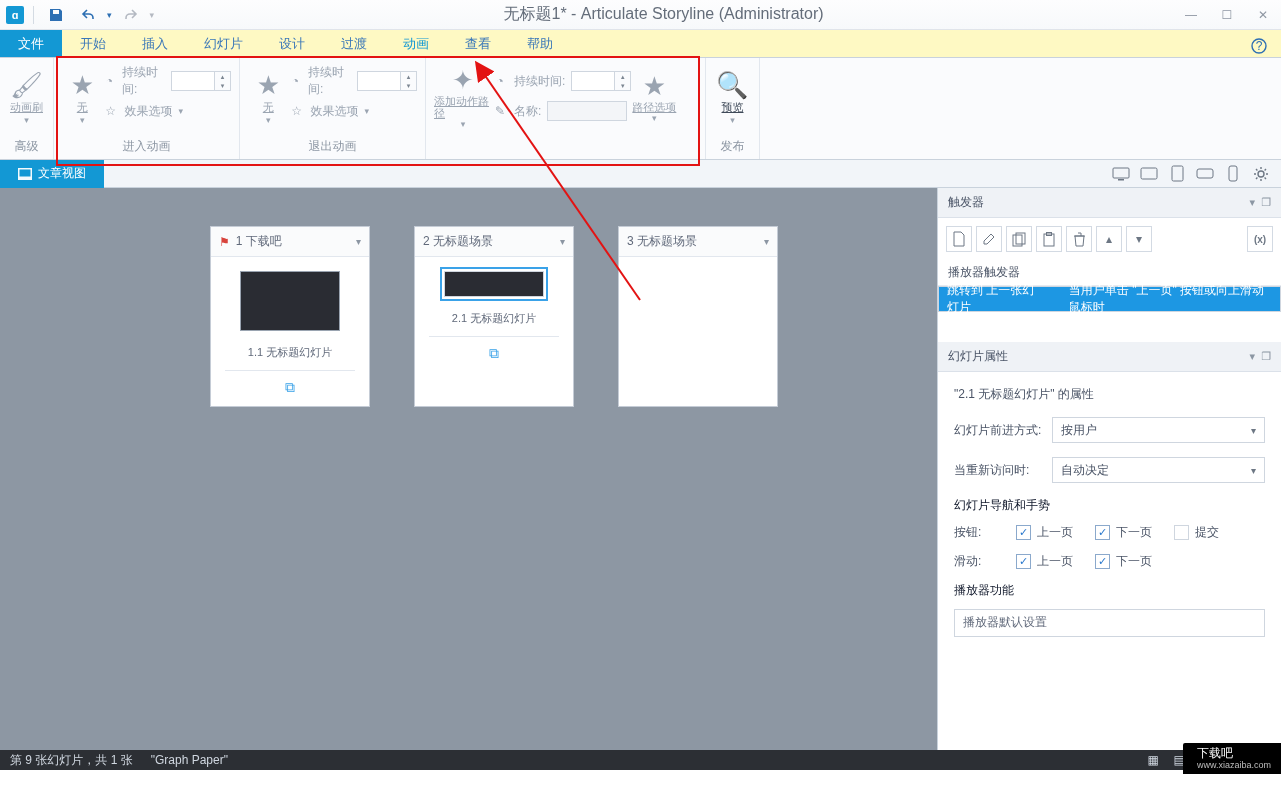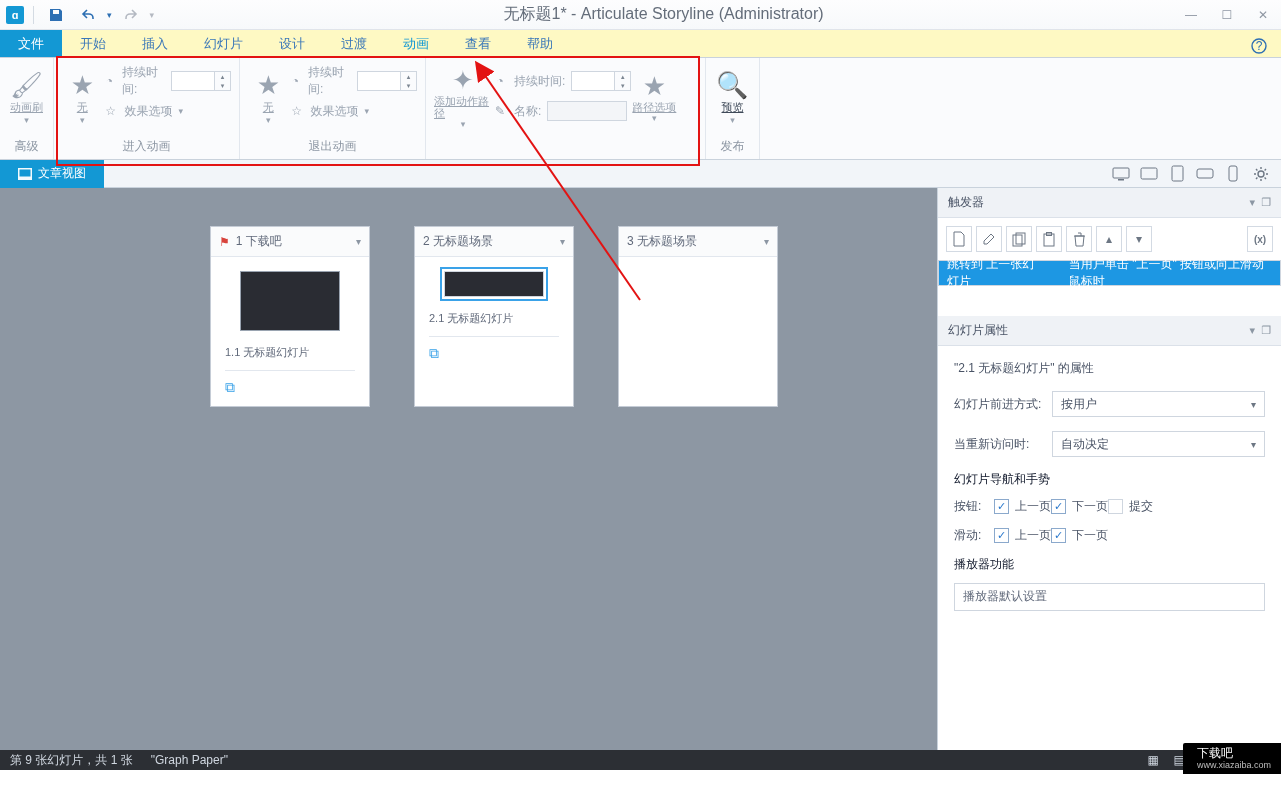--- a/index.html
+++ b/index.html
@@ -45,21 +45,21 @@
 .vb-ic{width:24px;height:22px;margin:0 2px;display:flex;align-items:center;justify-content:center;color:#6d7784;border:1px solid transparent;}
 .vb-ic svg{display:block;}
 
 .workspace{display:flex;height:562px;background:#8d97a3;}
 .canvas{flex:1;position:relative;overflow:hidden;}
 .canvas-inner{position:absolute;top:38px;left:210px;display:flex;gap:44px;}
 .scene-card{background:#fff;border:1px solid #c5ccd6;width:160px;}
 .scene-head{display:flex;align-items:center;padding:6px 8px;border-bottom:1px solid #e2e7ee;background:#fafbfc;color:#60697a;font-size:12px;gap:6px;}
 .scene-head .flag{color:#d8433c;}
 .scene-head .chev{margin-left:auto;color:#8c96a3;font-size:10px;}
-.slide-body{padding:14px 14px 10px;text-align:left;}
+.slide-body{padding:14px 14px 10px;text-align:center;}
 .thumb{width:100px;height:60px;background:#2a2c33;border:1px solid #9aa4b1;margin:0 auto;}
 .thumb.sel{outline:2px solid #3aa2e8;outline-offset:2px;}
 .slide-cap{font-size:11px;color:#60697a;margin-top:14px;}
 .link-ic{color:#3aa2e8;margin-top:8px;font-size:14px;}
 
 .arrow-svg{position:absolute;pointer-events:none;z-index:4;}
 
 .side{width:344px;background:#fff;border-left:1px solid #c9d2dc;display:flex;flex-direction:column;}
 .panel-head{background:#eff2f6;border-bottom:1px solid #dbe1e9;padding:6px 10px;color:#4a5466;font-size:13px;display:flex;align-items:center;}
 .panel-head .tools{margin-left:auto;color:#8c96a3;display:flex;gap:6px;}
@@ -74,21 +74,21 @@
 .trig-item .l2{color:#7b8591;padding-left:16px;}
 .trig-item.sel{background:#1d97e3;color:#fff;}
 .trig-item.sel .l1,.trig-item.sel .l2,.trig-item.sel .link{color:#fff;}
 .prop-body{padding:14px 16px;font-size:12px;color:#4a5466;overflow:auto;}
 .prop-title{margin-bottom:14px;}
 .prop-row{display:flex;align-items:center;margin-bottom:14px;gap:10px;}
 .prop-row label{width:88px;color:#4a5466;}
 .sel{border:1px solid #cfd6df;height:26px;flex:1;display:flex;align-items:center;padding:8px 8px;justify-content:space-between;gap:8px;}
 .sel .dd{color:#6d7784;font-size:10px;}
 .sect{margin:12px 0 10px;color:#0f172a;}
-.chk-row{display:flex;align-items:center;margin-bottom:12px;}
+.chk-row{display:flex;align-items:center;gap:22px;margin-bottom:12px;}
 .chk-row label{width:40px;}
 .chk{width:15px;height:15px;border:1px solid #8ba9cc;display:inline-flex;align-items:center;justify-content:center;margin-right:6px;color:#2877cc;font-size:11px;}
 .chk.empty{border-color:#cfd6df;}
 .chk-item{display:flex;align-items:center;color:#4a5466;}
 .long-sel{border:1px solid #cfd6df;height:28px;padding:4px 8px;color:#60697a;}
 
 .statusbar{height:20px;background:#2c2f34;color:#cfd6df;display:flex;align-items:center;padding:0 10px;font-size:11px;}
 .statusbar .seg{margin-right:18px;}
 .statusbar .right{margin-left:auto;display:flex;align-items:center;gap:10px;}
 .sb-ic{width:16px;height:16px;display:flex;align-items:center;justify-content:center;}
@@ -389,20 +389,21 @@
           <svg width="13" height="15" viewBox="0 0 13 15">
             <path d="M2 4h9l-1 10H3L2 4zM1 4h11M5 1h3v3" fill="none" stroke="currentColor"></path>
           </svg>
         </div>
       <div class="tbtn">▴</div>
       <div class="tbtn">▾</div>
       <div class="tbtn var">
           <span style="font-size:10px;font-weight:bold">(x)</span>
         </div>
     </div>
+    <div class="sub-head">播放器触发器</div>
     <div id="trigList">
         <div class="trig-item sel">
           <div class="l1">跳转到 <span class="link">上一张幻灯片</span></div>
           <div class="l2">当用户单击 "上一页" 按钮或向上滑动鼠标时</div>
         </div>
       </div>
 
     <div style="height:30px"></div>
 
     <div class="panel-head">

